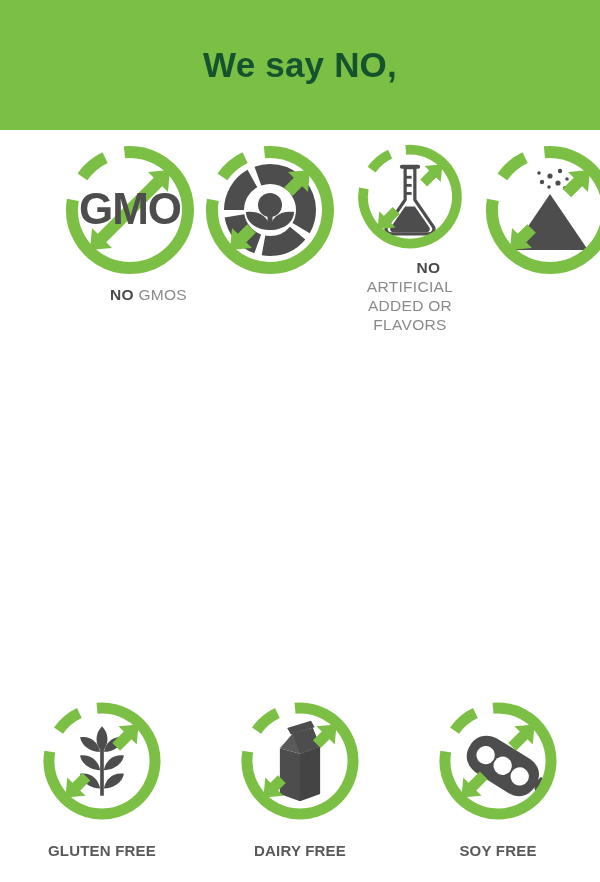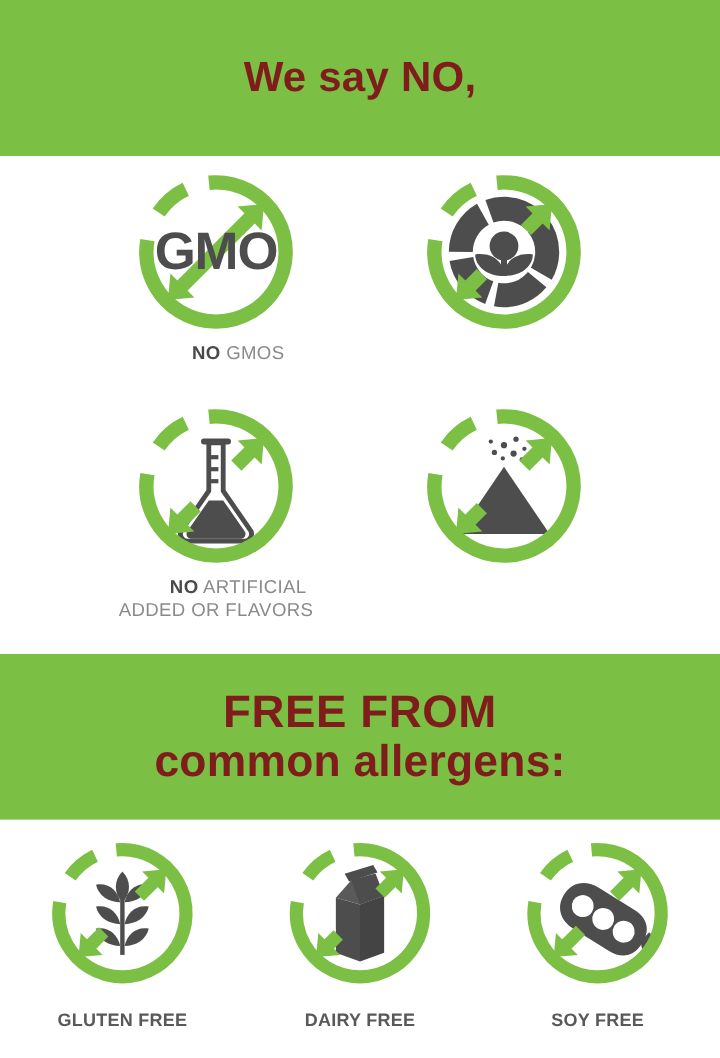--- a/index.html
+++ b/index.html
@@ -17,24 +17,24 @@
     background: #ffffff;
   }
 
   
   .banner {
     position: absolute;
     left: 0;
     width: 600px;
     background: #7cbf45;
     display: flex;
-    flex-direction: column;
+    flex-direction: row;
     align-items: center;
     justify-content: center;
-    color: #7f1d1d;
+    color: #14532d;
     text-align: center;
   }
   .banner-top { top: 0; height: 130px; }
   .banner-mid { top: 545px; height: 138px; }
 
   .banner-line {
     font-weight: bold;
     line-height: 1.08;
     letter-spacing: 0.2px;
     white-space: nowrap;
@@ -46,21 +46,21 @@
   
   .no-section {
     position: absolute;
     top: 140px;
     left: 0;
     width: 600px;
     height: 400px;
   }
   .no-grid {
     display: grid;
-    grid-template-columns: 1fr 1fr;
+    grid-template-columns: 1fr 1fr 1fr 1fr;
     grid-template-rows: 195px 195px;
     width: 480px;
     margin: 0 auto;
   }
   .no-cell {
     display: flex;
     flex-direction: column;
     align-items: center;
   }
   .no-icon { width: 140px; height: 140px; display: block; }
@@ -196,24 +196,20 @@
           <path d="M70 12 A58 58 0 1 1 69.99 12" fill="none" stroke="#7cbf45" stroke-width="12" stroke-dasharray="289 25 30 20" stroke-dashoffset="6"></path>
           <line x1="36" y1="104" x2="104" y2="36" stroke="#7cbf45" stroke-width="12" stroke-linecap="butt" stroke-dasharray="22 50 24"></line>
           <polygon points="110,30 108,52 88,32" fill="#7cbf45"></polygon>
           <polygon points="30,110 32,88 52,108" fill="#7cbf45"></polygon>
         </svg>
       </div>
 
     </div>
   </div>
 
-  <div class="banner banner-mid">
-    <div class="banner-line line-1">FREE FROM</div>
-    <div class="banner-line line-2">common allergens:</div>
-  </div>
 
   <div class="allergen-section">
     <div class="allergen-row">
 
       <div class="allergen-cell">
         <svg class="allergen-icon" viewBox="0 0 140 140">
           <g>
             <rect x="68" y="46" width="4" height="62" fill="#4d4d4d"></rect>
             <path d="M70 32 C78 40 78 52 70 60 C62 52 62 40 70 32 Z" fill="#4d4d4d"></path>
             <path d="M68 60 C58 60 48 54 46 44 C58 42 66 50 68 60 Z" fill="#4d4d4d"></path>

